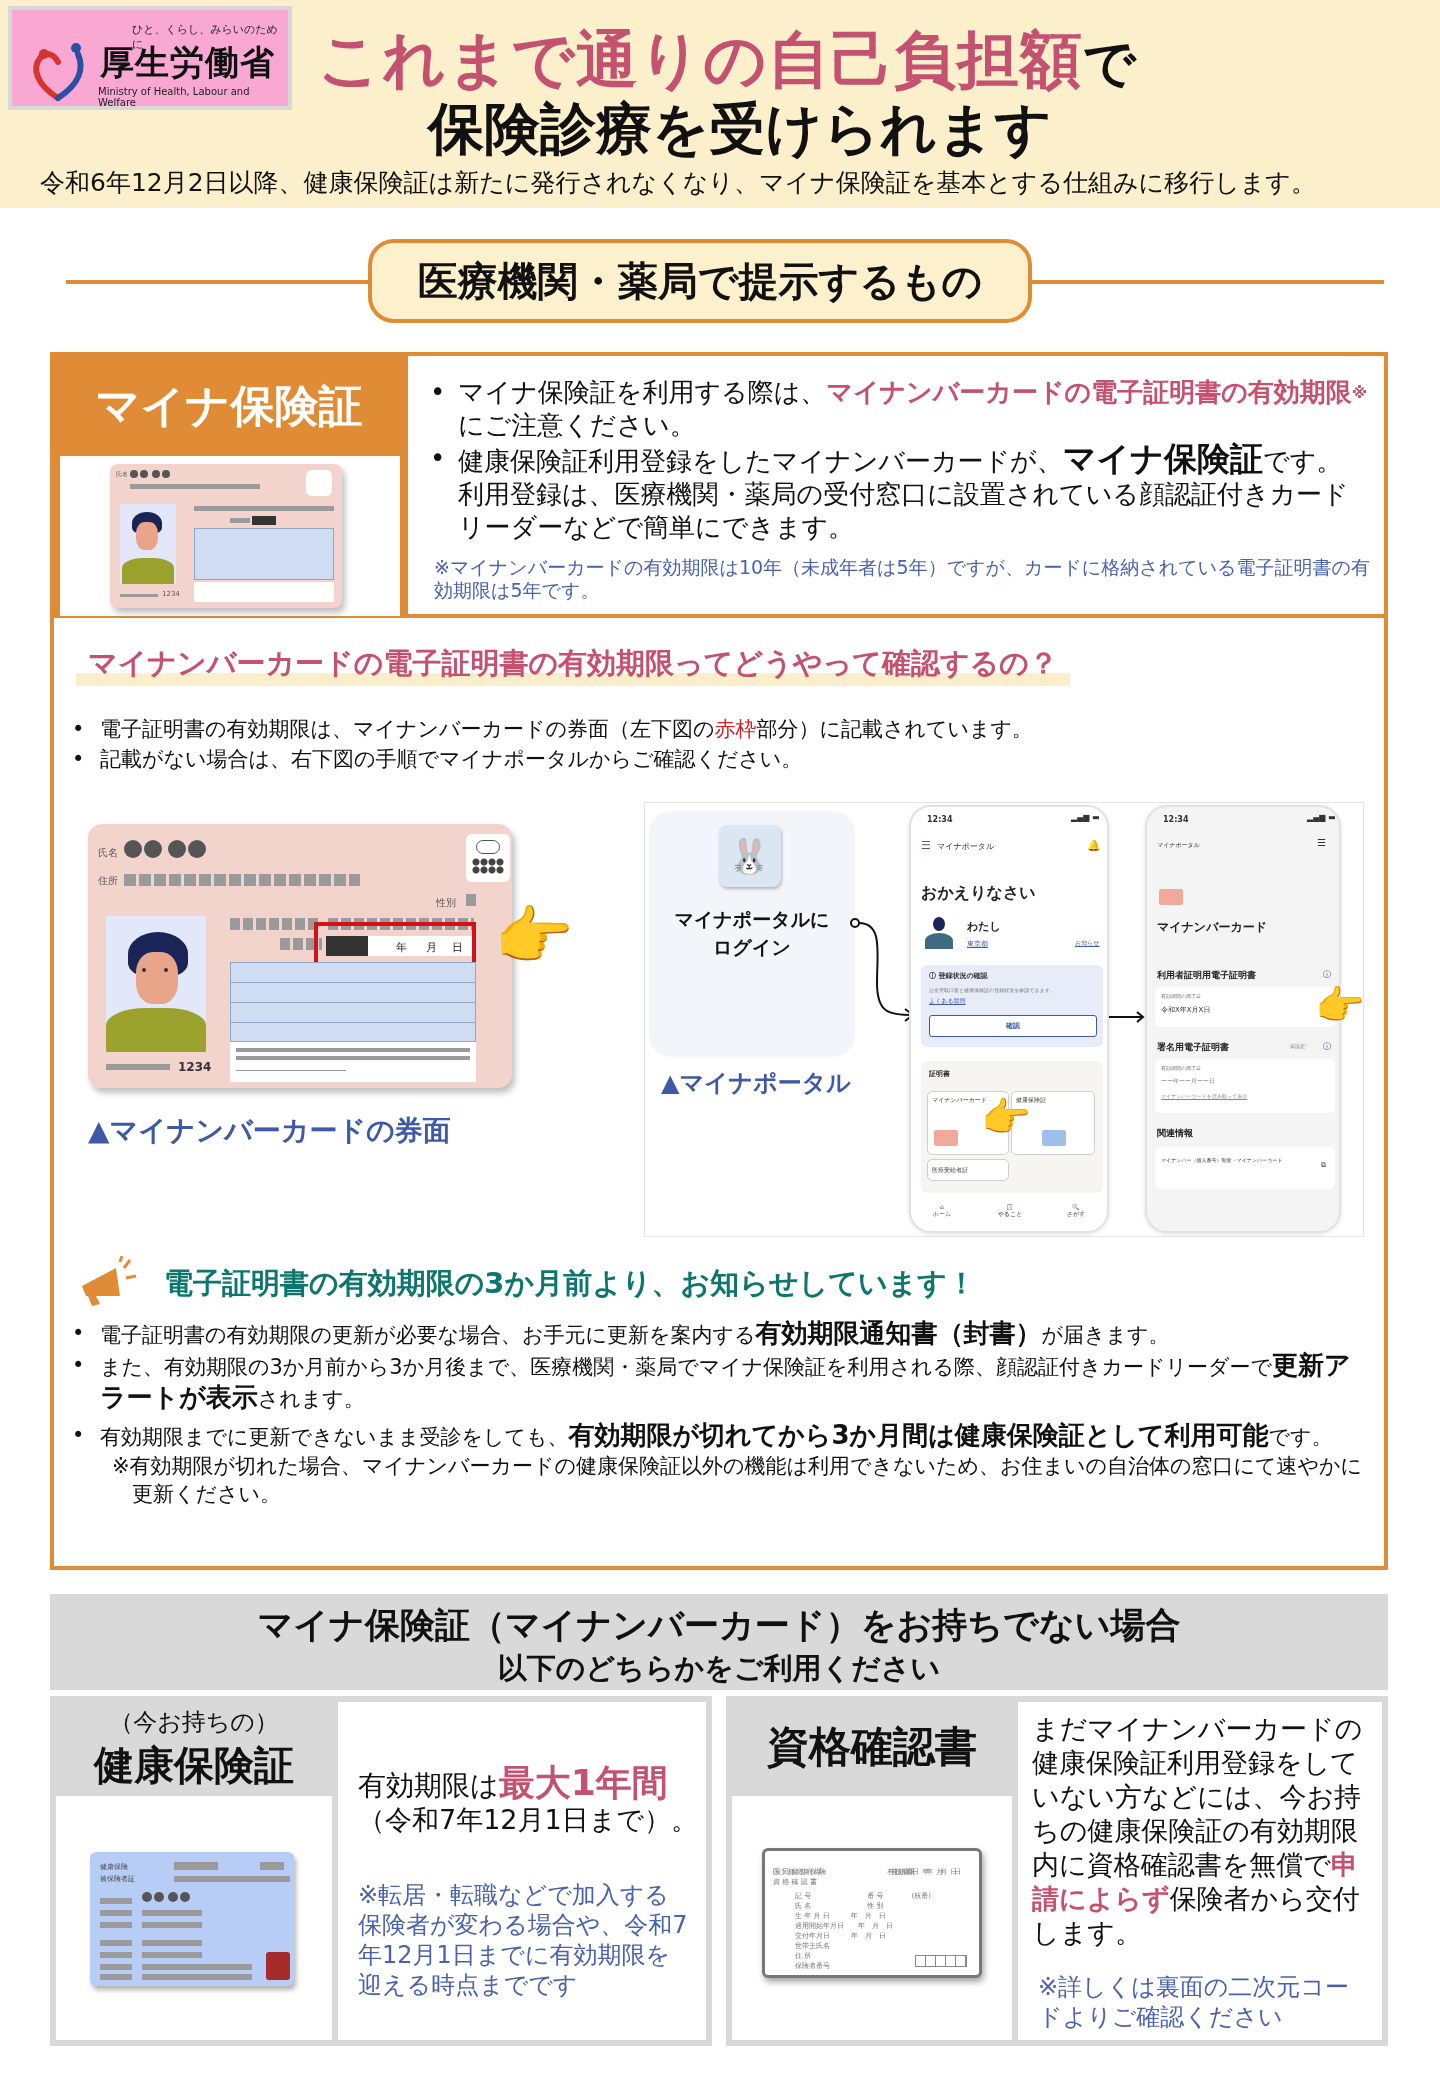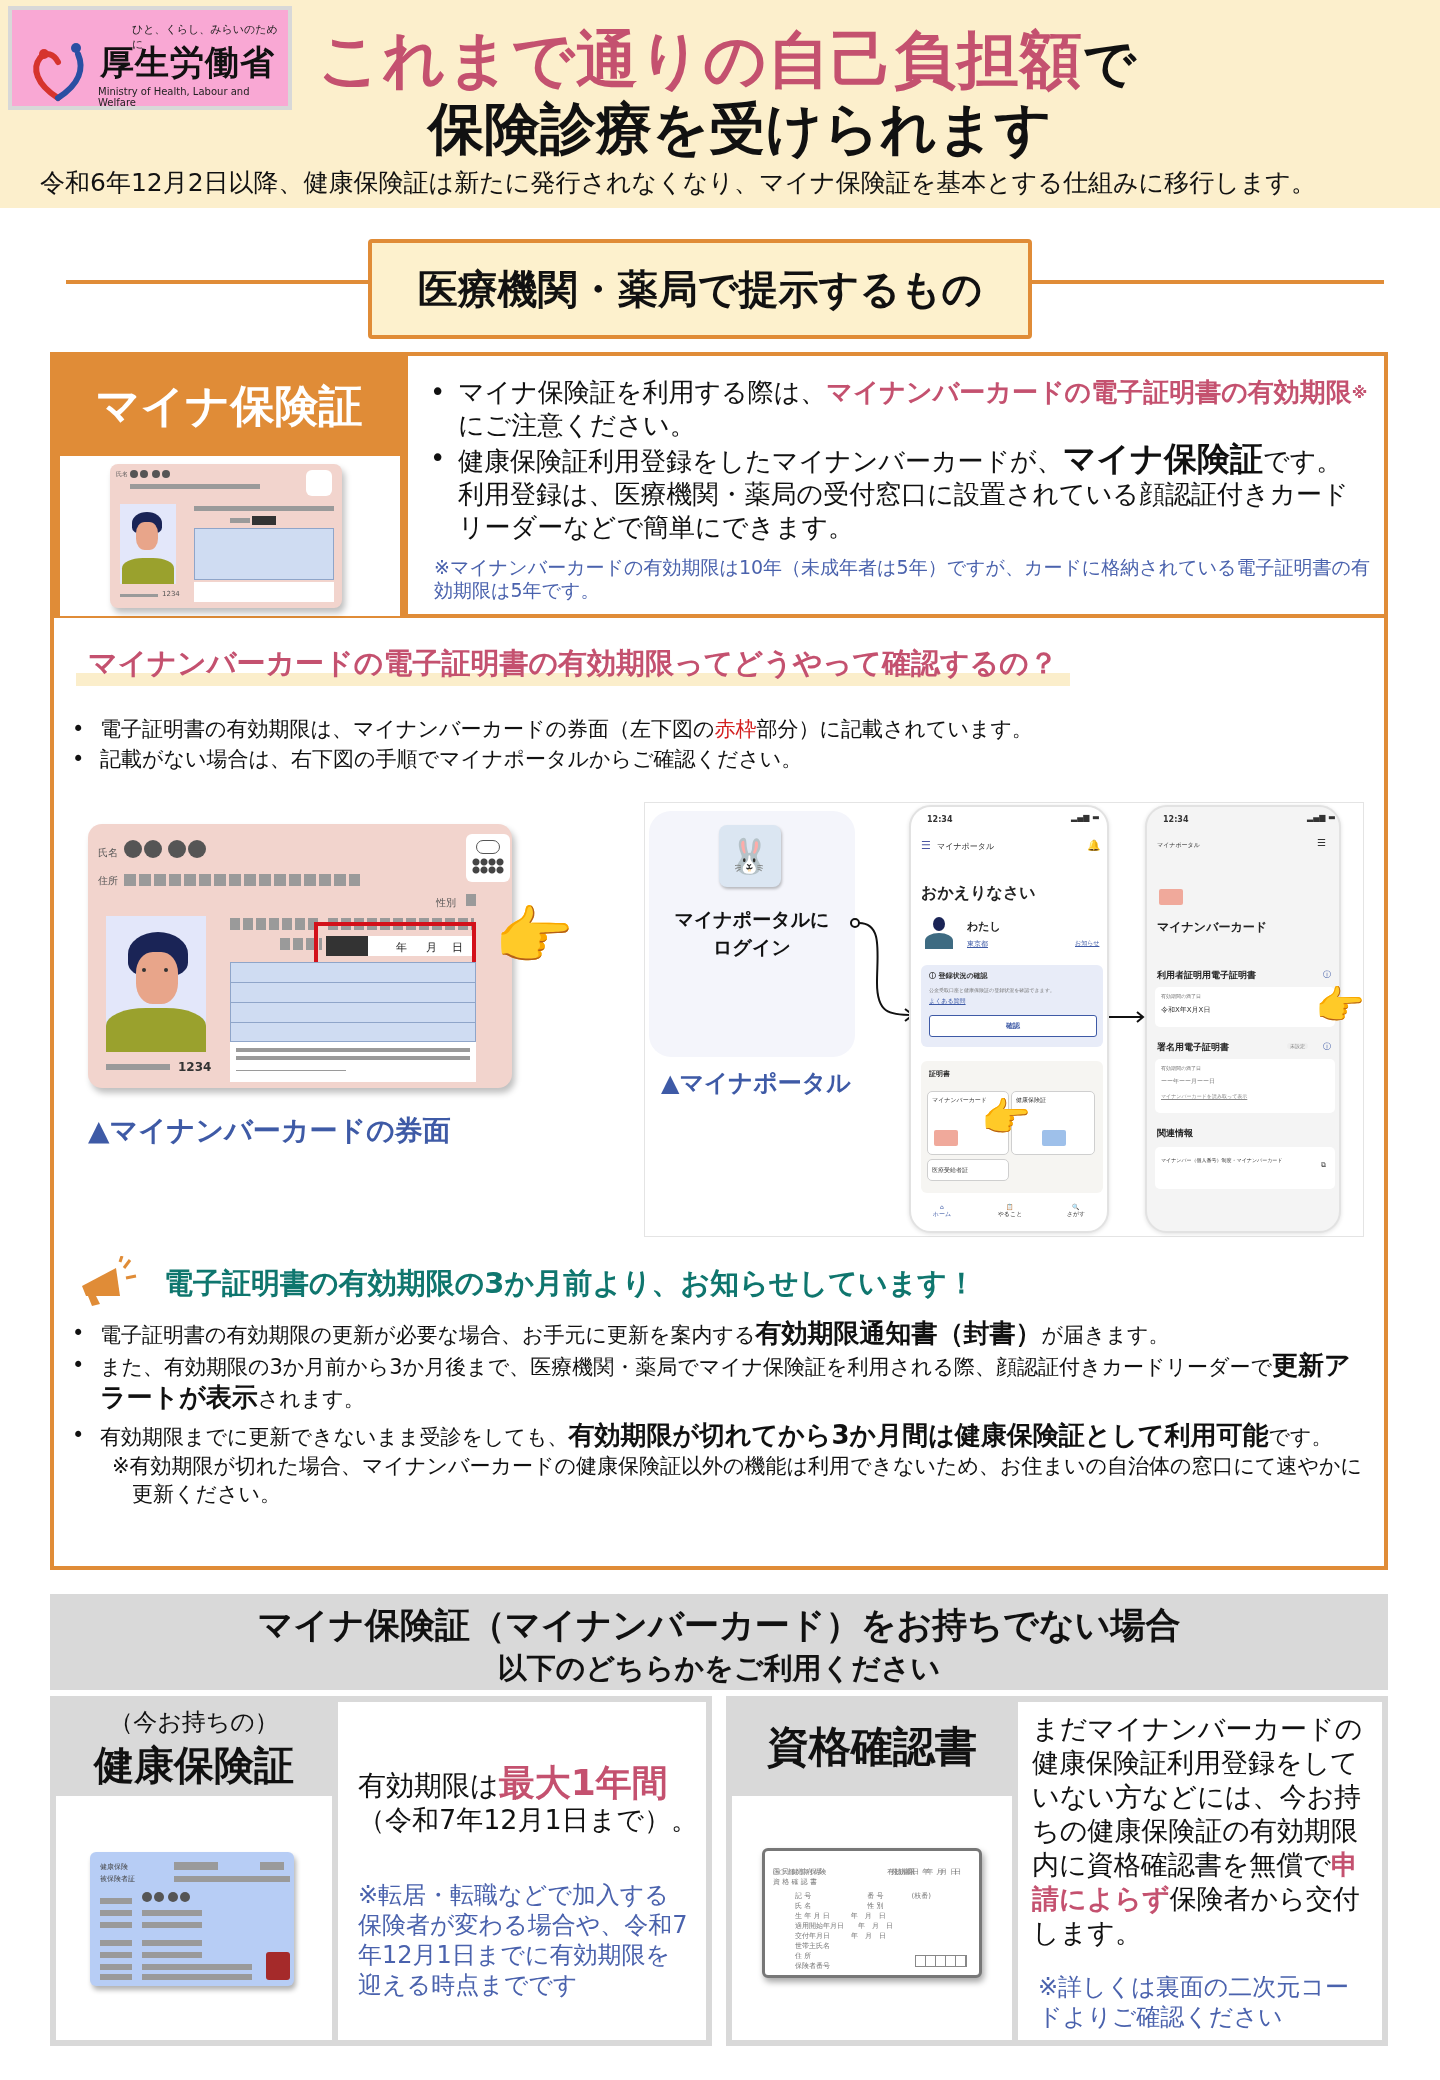--- a/index.html
+++ b/index.html
@@ -13,21 +13,21 @@
   .logo-name { position: absolute; left: 88px; top: 30px; font-size: 34px; font-weight: bold; color: #111; letter-spacing: 1px; }
   .logo-en { position: absolute; left: 86px; top: 76px; font-size: 10px; color: #222; }
   .logo-mark { position: absolute; left: 14px; top: 30px; width: 64px; height: 64px; }
   .title-line1 { position: absolute; left: 318px; top: 18px; font-size: 62px; font-weight: bold; color: #c4516f; letter-spacing: 1px; white-space: nowrap; }
   .title-line1 .suffix { color: #111; font-size: 52px; }
   .title-line2 { position: absolute; left: 428px; top: 92px; font-size: 56px; font-weight: bold; color: #111; white-space: nowrap; }
   .sub-line { position: absolute; left: 40px; top: 166px; font-size: 25px; color: #111; white-space: nowrap; }
 
   
   .sec-line { position: absolute; top: 280px; height: 4px; background: #e08c37; }
-  .sec-box { position: absolute; left: 368px; top: 239px; width: 664px; height: 100px; border: 4px solid #e08c37; border-radius: 4px; background: #fdf1cd; display: flex; align-items: center; justify-content: center; font-size: 40px; font-weight: bold; }
+  .sec-box { position: absolute; left: 368px; top: 239px; width: 664px; height: 84px; border: 4px solid #e08c37; border-radius: 26px; background: #fdf1cd; display: flex; align-items: center; justify-content: center; font-size: 40px; font-weight: bold; }
 
   
   .main-box { position: absolute; left: 50px; top: 352px; width: 1338px; height: 1218px; border: 4px solid #e08c37; background: #fff; }
   .myna-left { position: absolute; left: 0; top: 0; width: 350px; height: 262px; background: #e08c37; }
   .myna-title { position: absolute; left: 0; top: 0; width: 350px; height: 100px; display: flex; align-items: center; justify-content: center; color: #fff; font-size: 44px; font-weight: bold; }
   .myna-img { position: absolute; left: 6px; top: 100px; width: 340px; height: 160px; background: #fff; }
   .myna-right { position: absolute; left: 354px; top: 0; width: 976px; height: 262px; border-bottom: 4px solid #e08c37; }
   .divider-v { position: absolute; left: 350px; top: 0; width: 4px; height: 262px; background: #e08c37; }
   .bul { position: relative; padding-left: 36px; }
   .bul::before { content: "•"; position: absolute; left: 8px; top: 0; }

